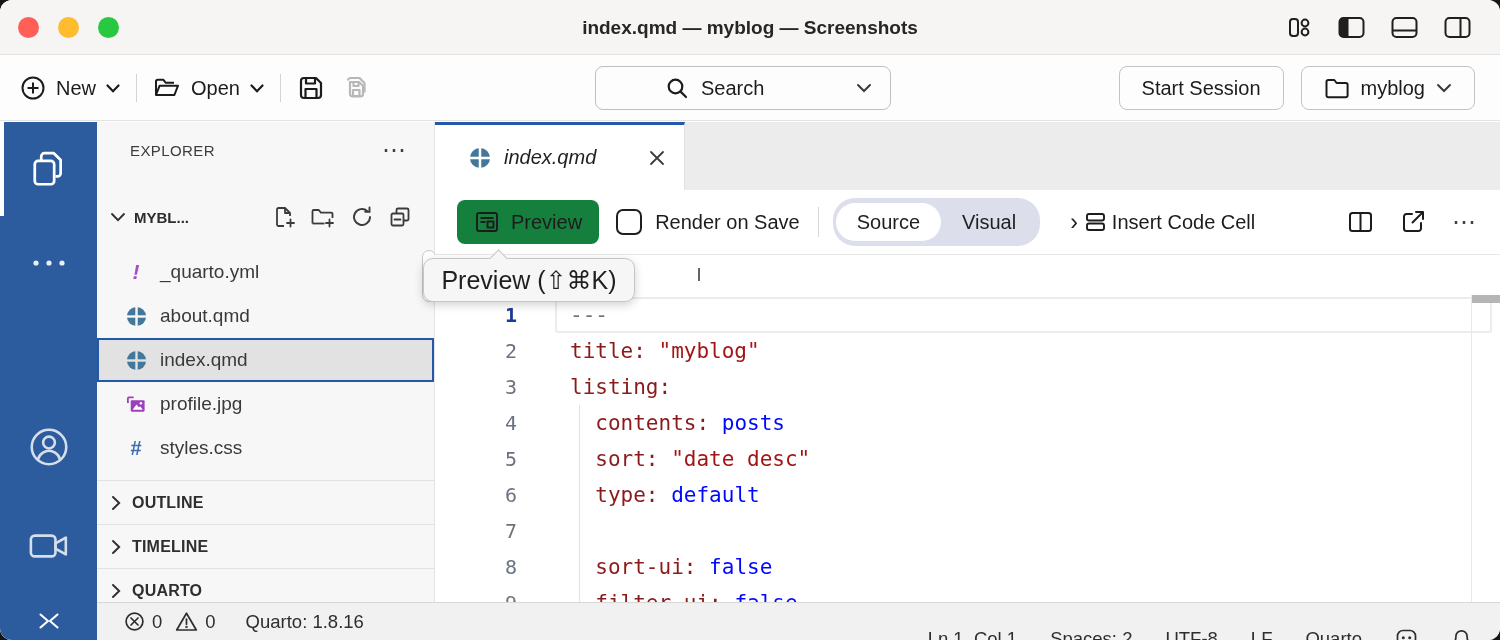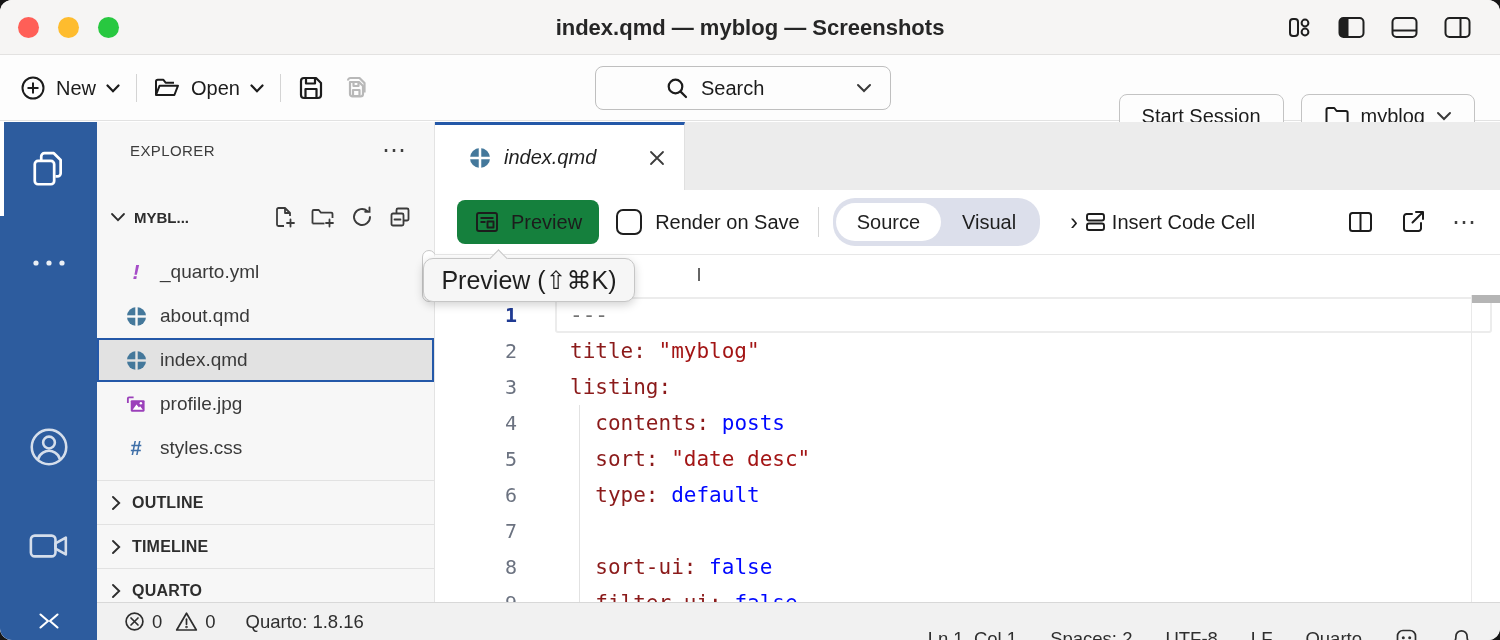--- a/index.html
+++ b/index.html
@@ -5,34 +5,34 @@
   * { margin:0; padding:0; box-sizing:border-box; }
   html,body { background:#161616; }
   body { font-family:"Liberation Sans","DejaVu Sans",sans-serif; -webkit-font-smoothing:antialiased; }
   .window { position:relative; width:1500px; height:640px; background:#fff; border-radius:12px; overflow:hidden; }
 
   
   .titlebar { position:relative; height:55px; background:#f6f5f4; border-bottom:1px solid #e3e2e1; }
   .traffic { position:absolute; top:17px; left:18px; display:flex; gap:19px; }
   .light { width:21px; height:21px; border-radius:50%; }
   .win-title { position:absolute; left:0; right:0; top:0; height:55px; display:flex; align-items:center; justify-content:center;
-               font-size:22px; font-weight:600; color:#262626; }
+               font-size:19px; font-weight:600; color:#262626; }
   .tb-icons { position:absolute; right:28px; top:0; height:55px; display:flex; align-items:center; gap:24px; }
   .tb-icons .icn { display:flex; }
 
   
   .toolbar { position:relative; height:66px; background:#fdfdfd; border-bottom:1px solid #e2e2e2; }
   .tool-left { position:absolute; left:20px; top:0; height:66px; display:flex; align-items:center; gap:16px; }
   .tool-btn { display:flex; align-items:center; gap:10px; font-size:20px; color:#1c1c1c; cursor:default; }
   .vsep { width:1px; height:28px; background:#d4d4d4; }
   .searchbox { position:absolute; left:595px; top:11px; width:296px; height:44px; border:1px solid #bfbfbf; border-radius:8px;
                background:#fdfdfd; display:flex; align-items:center; padding:0 18px; }
   .searchbox .s-label { font-size:20px; color:#1c1c1c; margin-left:12px; }
   .searchbox .s-caret { margin-left:auto; display:flex; }
-  .tool-right { position:absolute; right:25px; top:11px; display:flex; gap:17px;margin-top:28px; }
+  .tool-right { position:absolute; right:25px; top:11px; display:flex; gap:17px; }
   .pill-btn { height:44px; border:1px solid #c3c3c3; border-radius:8px; background:#fdfdfd; display:flex; align-items:center;
               justify-content:center; gap:11px; font-size:20px; color:#1c1c1c; padding:0 22px; }
 
   
   .main { position:absolute; top:122px; bottom:38px; left:0; right:0; display:flex; overflow:hidden; }
 
   
   .activitybar { position:relative; width:97px; background:#2d5c9e; flex:none; }
   .act-indicator { position:absolute; left:0; top:0; width:4px; height:94px; background:#ffffff; }
   .act-item { position:absolute; left:0; width:97px; display:flex; justify-content:center; }

